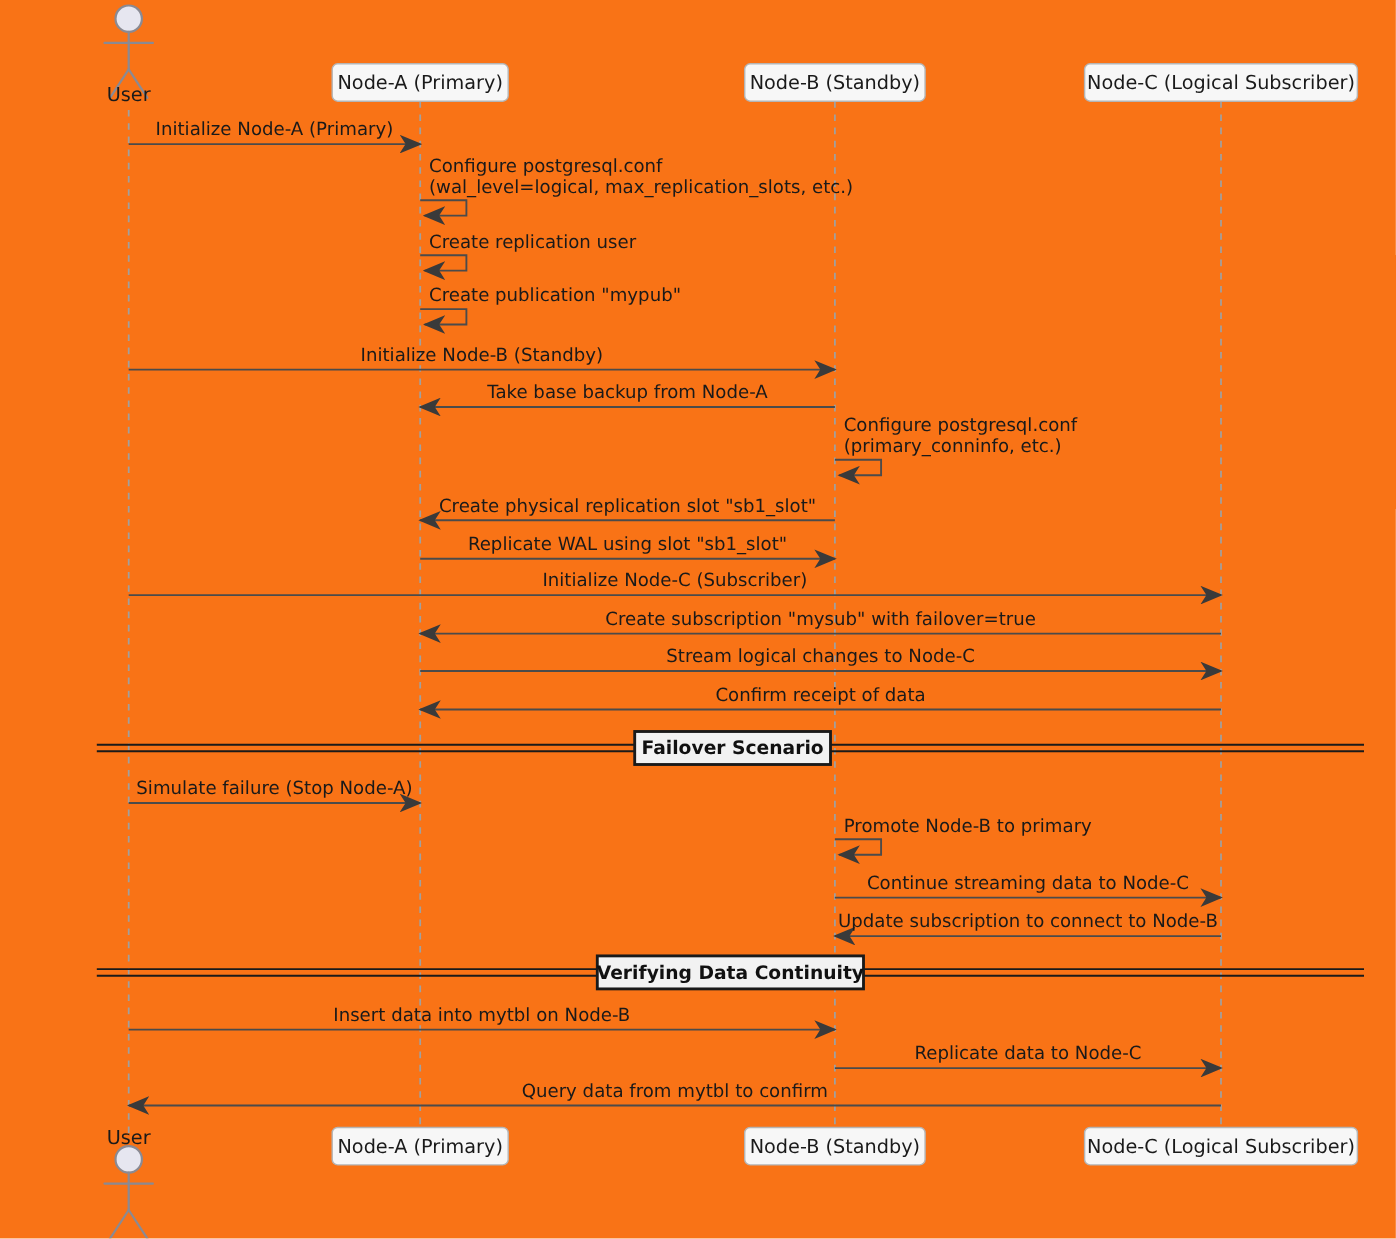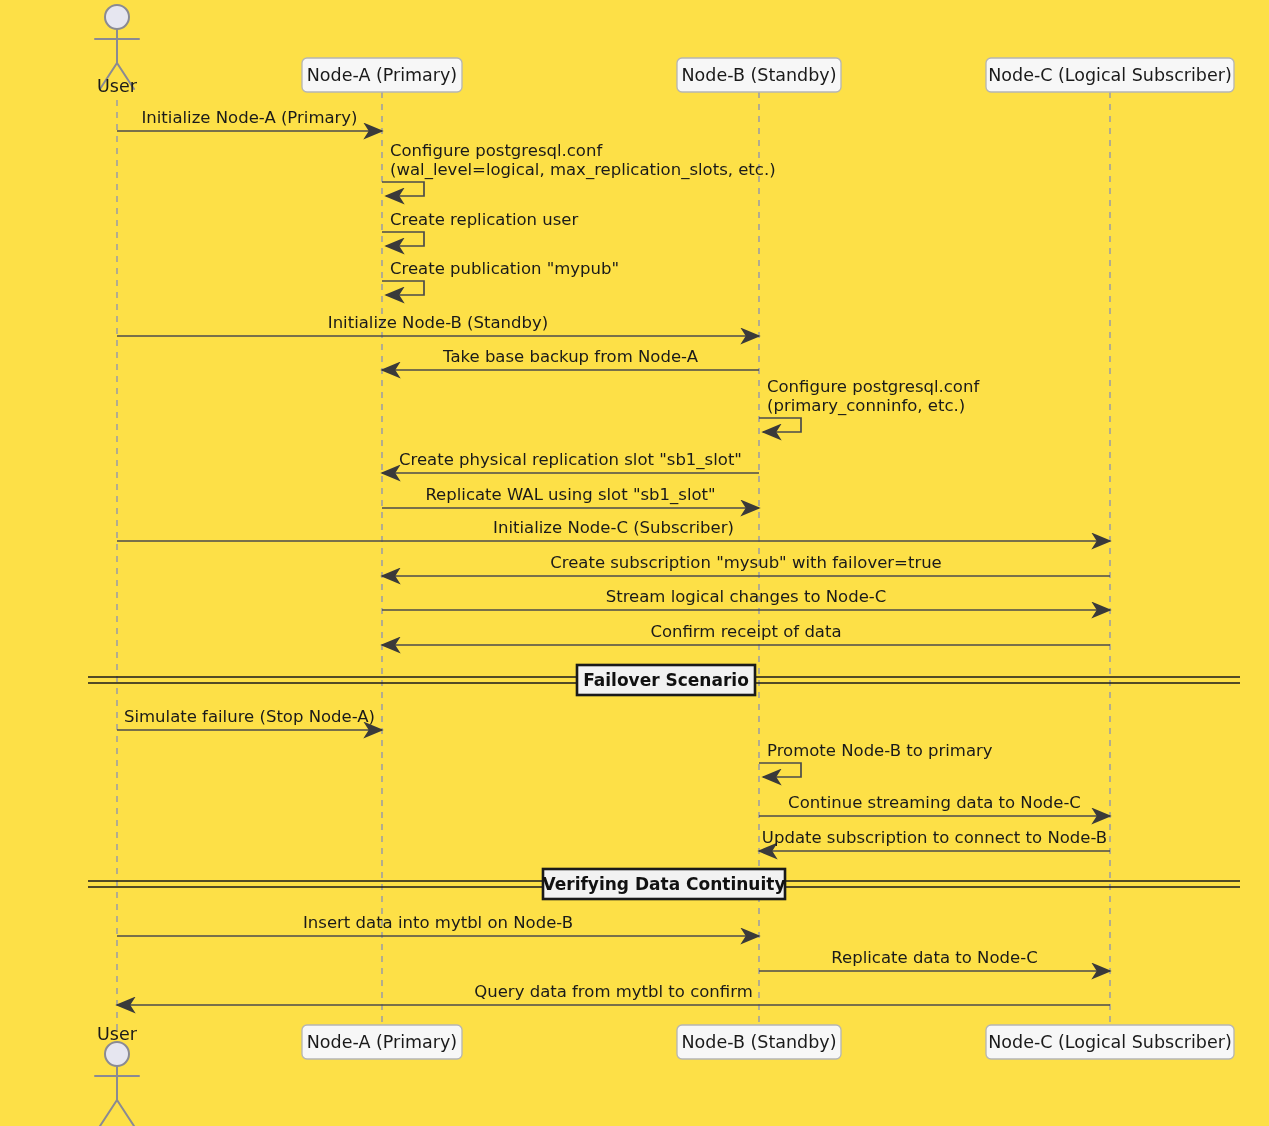--- a/index.html
+++ b/index.html
@@ -11,21 +11,21 @@
   body {
     font-family: "DejaVu Sans", "Liberation Sans", sans-serif;
     width: 1269px;
     height: 1126px;
     overflow: hidden;
   }
   #diagram-root {
     position: relative;
     width: 1269px;
     height: 1126px;
-    background: #fde047;
+    background: #f97316;
   }
   svg#seq-svg {
     position: absolute;
     top: 0;
     left: 0;
     width: 1269px;
     height: 1126px;
     display: block;
   }
   .lifeline {

